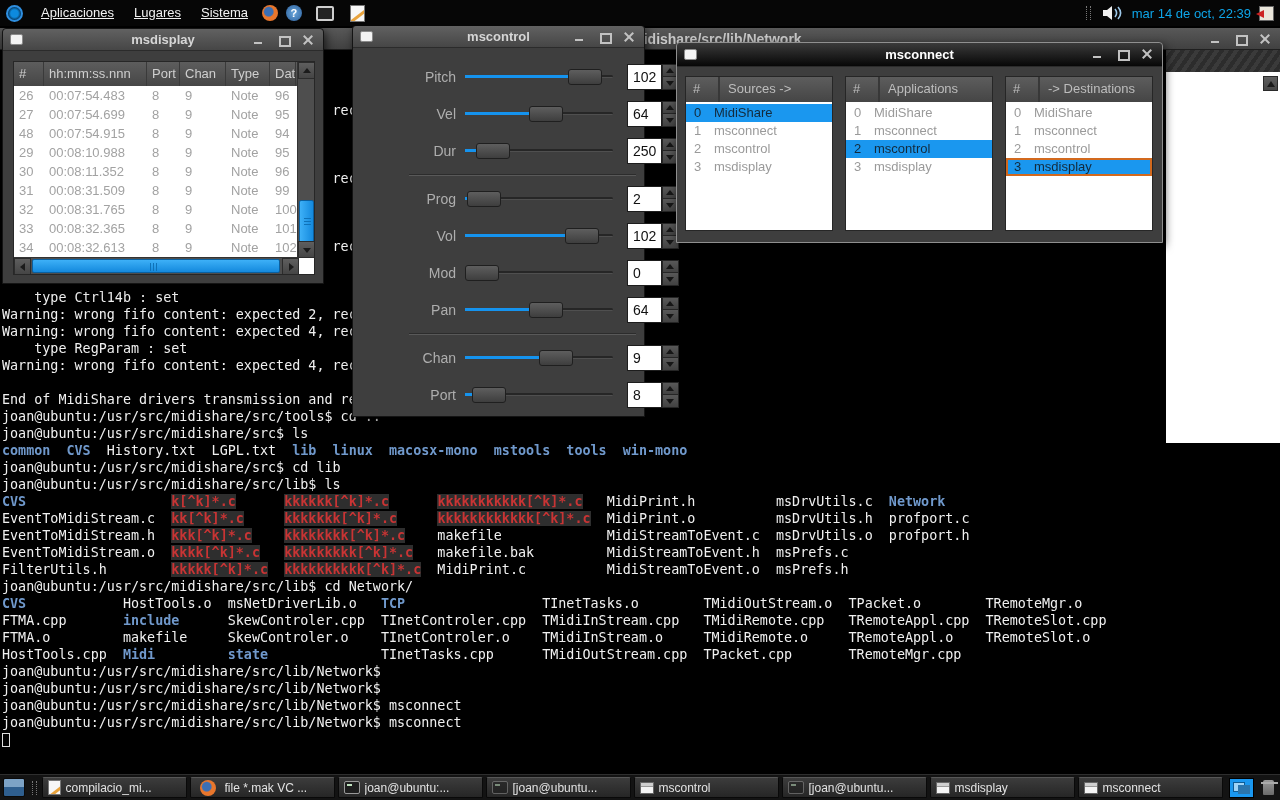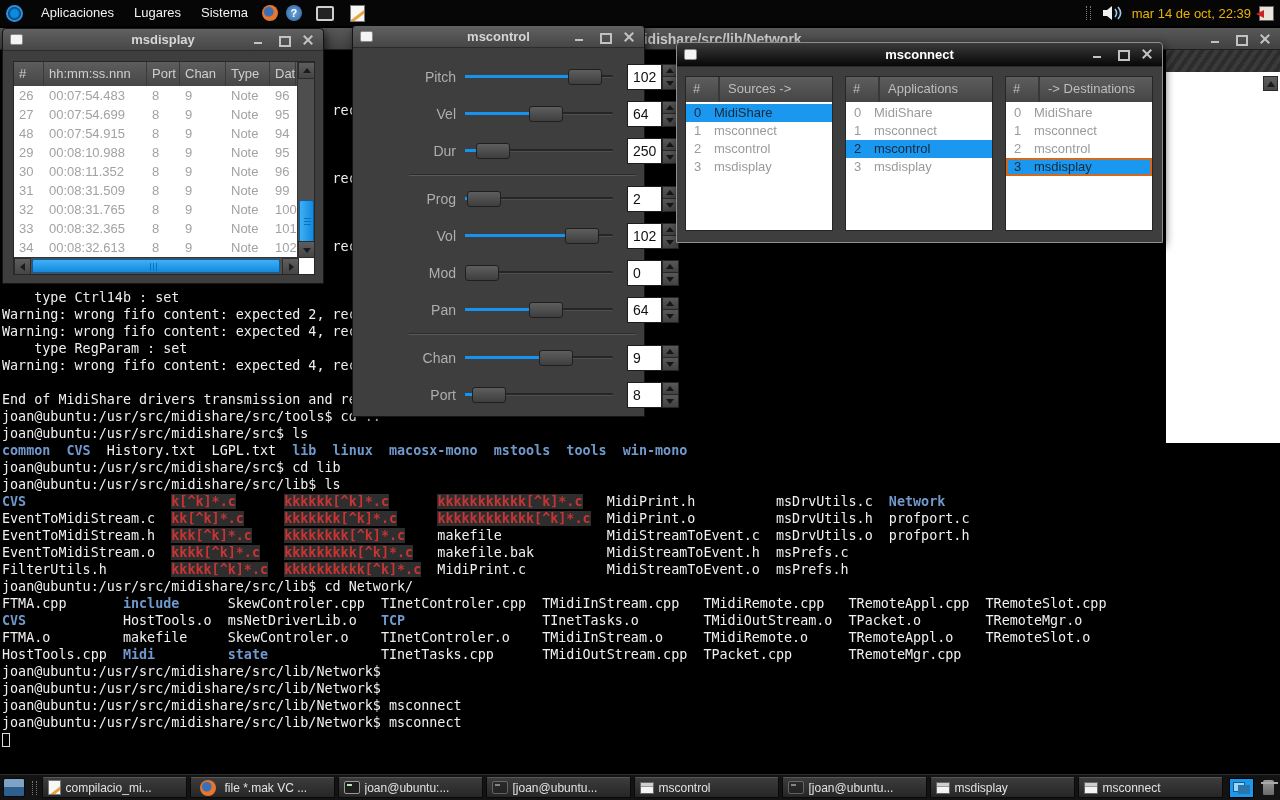--- a/index.html
+++ b/index.html
@@ -2,23 +2,23 @@
 <html><head>
 <meta charset="utf-8">
 <style>
   * { margin:0; padding:0; box-sizing:border-box; }
   html,body { width:1280px; height:800px; overflow:hidden; background:#000;
               font-family:"Liberation Sans", sans-serif; }
 
   
   .menubar { position:absolute; left:0; top:0; width:1280px; height:26px; background:#060606;
              display:flex; align-items:center; z-index:20; color:#f2f2f2; font-size:13px; }
-  .menu-item { padding:0 10px; height:26px; line-height:26px; cursor:default; }
+  .menu-item { padding:0 10px; height:26px; line-height:26px; cursor:default;text-decoration:underline; }
   .mb-right { margin-left:auto; display:flex; align-items:center; gap:8px; padding-right:6px; }
-  .clock { font-size:13px; color:#eab308; }
+  .clock { font-size:13px; color:#0ea5e9; }
 
   .ic { display:inline-block; flex:none; position:relative; }
   .ic-ubuntu { width:17px; height:17px; margin:0 8px 0 6px; border-radius:50%;
                background:radial-gradient(circle at 50% 50%, #0d8ade 0 40%, #063a63 70%);
                border:2px solid #2f8fe0; }
   .ic-firefox { width:16px; height:16px; border-radius:50%; margin:0 4px;
                background:radial-gradient(circle at 42% 42%, #3b6fb5 0 32%, #e8762c 42% 100%); }
   .ic-help { width:16px; height:16px; border-radius:50%; margin:0 4px; color:#fff; font-size:11px;
              font-weight:bold; text-align:center; line-height:16px;
              background:radial-gradient(#6aa7dc,#2c5f9b); }
@@ -192,22 +192,22 @@
     <div class="tline"><span class="seg-w">joan@ubuntu:/usr/src/midishare/src$ ls</span></div>
     <div class="tline"><span class="seg-b">common</span><span class="seg-w">  </span><span class="seg-b">CVS</span><span class="seg-w">  History.txt  LGPL.txt  </span><span class="seg-b">lib</span><span class="seg-w">  </span><span class="seg-b">linux</span><span class="seg-w">  </span><span class="seg-b">macosx-mono</span><span class="seg-w">  </span><span class="seg-b">mstools</span><span class="seg-w">  </span><span class="seg-b">tools</span><span class="seg-w">  </span><span class="seg-b">win-mono</span></div>
     <div class="tline"><span class="seg-w">joan@ubuntu:/usr/src/midishare/src$ cd lib</span></div>
     <div class="tline"><span class="seg-w">joan@ubuntu:/usr/src/midishare/src/lib$ ls</span></div>
     <div class="tline"><span class="seg-b">CVS</span><span class="seg-w">                  </span><span class="seg-r">k[^k]*.c</span><span class="seg-w">      </span><span class="seg-r">kkkkkk[^k]*.c</span><span class="seg-w">      </span><span class="seg-r">kkkkkkkkkkk[^k]*.c</span><span class="seg-w">   MidiPrint.h          msDrvUtils.c  </span><span class="seg-b">Network</span></div>
     <div class="tline"><span class="seg-w">EventToMidiStream.c  </span><span class="seg-r">kk[^k]*.c</span><span class="seg-w">     </span><span class="seg-r">kkkkkkk[^k]*.c</span><span class="seg-w">     </span><span class="seg-r">kkkkkkkkkkkk[^k]*.c</span><span class="seg-w">  MidiPrint.o          msDrvUtils.h  profport.c</span></div>
     <div class="tline"><span class="seg-w">EventToMidiStream.h  </span><span class="seg-r">kkk[^k]*.c</span><span class="seg-w">    </span><span class="seg-r">kkkkkkkk[^k]*.c</span><span class="seg-w">    makefile             MidiStreamToEvent.c  msDrvUtils.o  profport.h</span></div>
     <div class="tline"><span class="seg-w">EventToMidiStream.o  </span><span class="seg-r">kkkk[^k]*.c</span><span class="seg-w">   </span><span class="seg-r">kkkkkkkkk[^k]*.c</span><span class="seg-w">   makefile.bak         MidiStreamToEvent.h  msPrefs.c</span></div>
     <div class="tline"><span class="seg-w">FilterUtils.h        </span><span class="seg-r">kkkkk[^k]*.c</span><span class="seg-w">  </span><span class="seg-r">kkkkkkkkkk[^k]*.c</span><span class="seg-w">  MidiPrint.c          MidiStreamToEvent.o  msPrefs.h</span></div>
     <div class="tline"><span class="seg-w">joan@ubuntu:/usr/src/midishare/src/lib$ cd Network/</span></div>
+    <div class="tline"><span class="seg-b">CVS</span><span class="seg-w">            HostTools.o  msNetDriverLib.o   </span><span class="seg-b">TCP</span><span class="seg-w">                 TInetTasks.o        TMidiOutStream.o  TPacket.o        TRemoteMgr.o</span></div>
     <div class="tline"><span class="seg-w">FTMA.cpp       </span><span class="seg-b">include</span><span class="seg-w">      SkewControler.cpp  TInetControler.cpp  TMidiInStream.cpp   TMidiRemote.cpp   TRemoteAppl.cpp  TRemoteSlot.cpp</span></div>
-    <div class="tline"><span class="seg-b">CVS</span><span class="seg-w">            HostTools.o  msNetDriverLib.o   </span><span class="seg-b">TCP</span><span class="seg-w">                 TInetTasks.o        TMidiOutStream.o  TPacket.o        TRemoteMgr.o</span></div>
     <div class="tline"><span class="seg-w">FTMA.o         makefile     SkewControler.o    TInetControler.o    TMidiInStream.o     TMidiRemote.o     TRemoteAppl.o    TRemoteSlot.o</span></div>
     <div class="tline"><span class="seg-w">HostTools.cpp  </span><span class="seg-b">Midi</span><span class="seg-w">         </span><span class="seg-b">state</span><span class="seg-w">              TInetTasks.cpp      TMidiOutStream.cpp  TPacket.cpp       TRemoteMgr.cpp</span></div>
     <div class="tline"><span class="seg-w">joan@ubuntu:/usr/src/midishare/src/lib/Network$</span></div>
     <div class="tline"><span class="seg-w">joan@ubuntu:/usr/src/midishare/src/lib/Network$</span></div>
     <div class="tline"><span class="seg-w">joan@ubuntu:/usr/src/midishare/src/lib/Network$ msconnect</span></div>
     <div class="tline"><span class="seg-w">joan@ubuntu:/usr/src/midishare/src/lib/Network$ msconnect</span></div>
     <div class="tline"><span class="seg-c"> </span></div>
   </div>
 
 <div class="white-panel">

